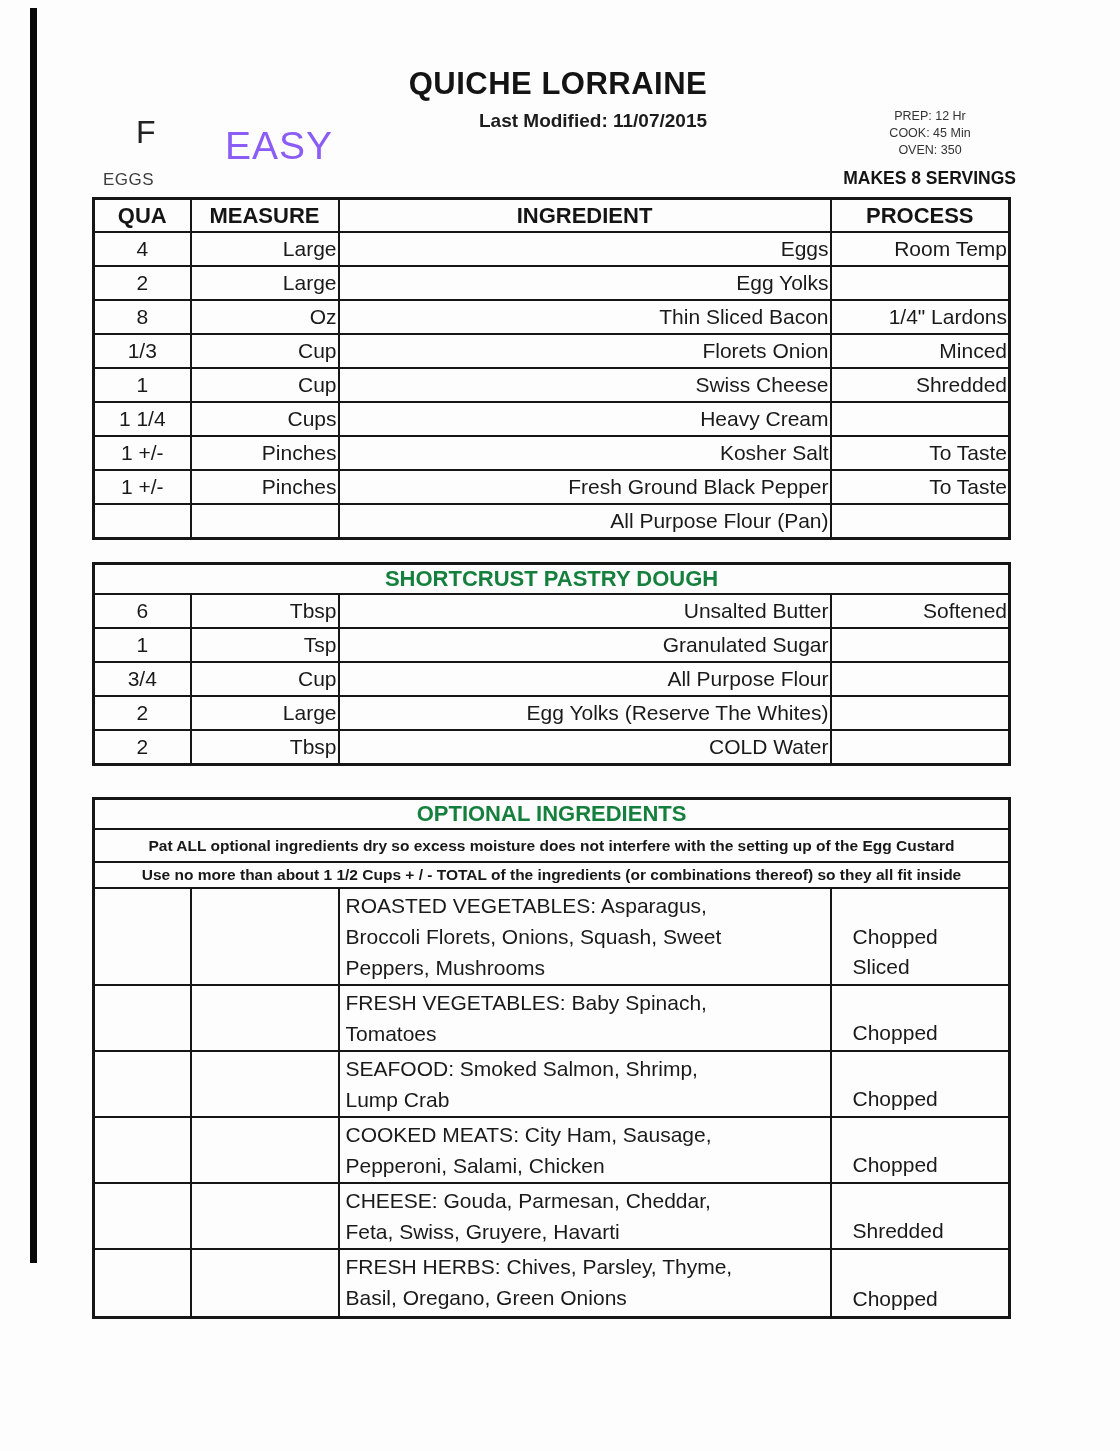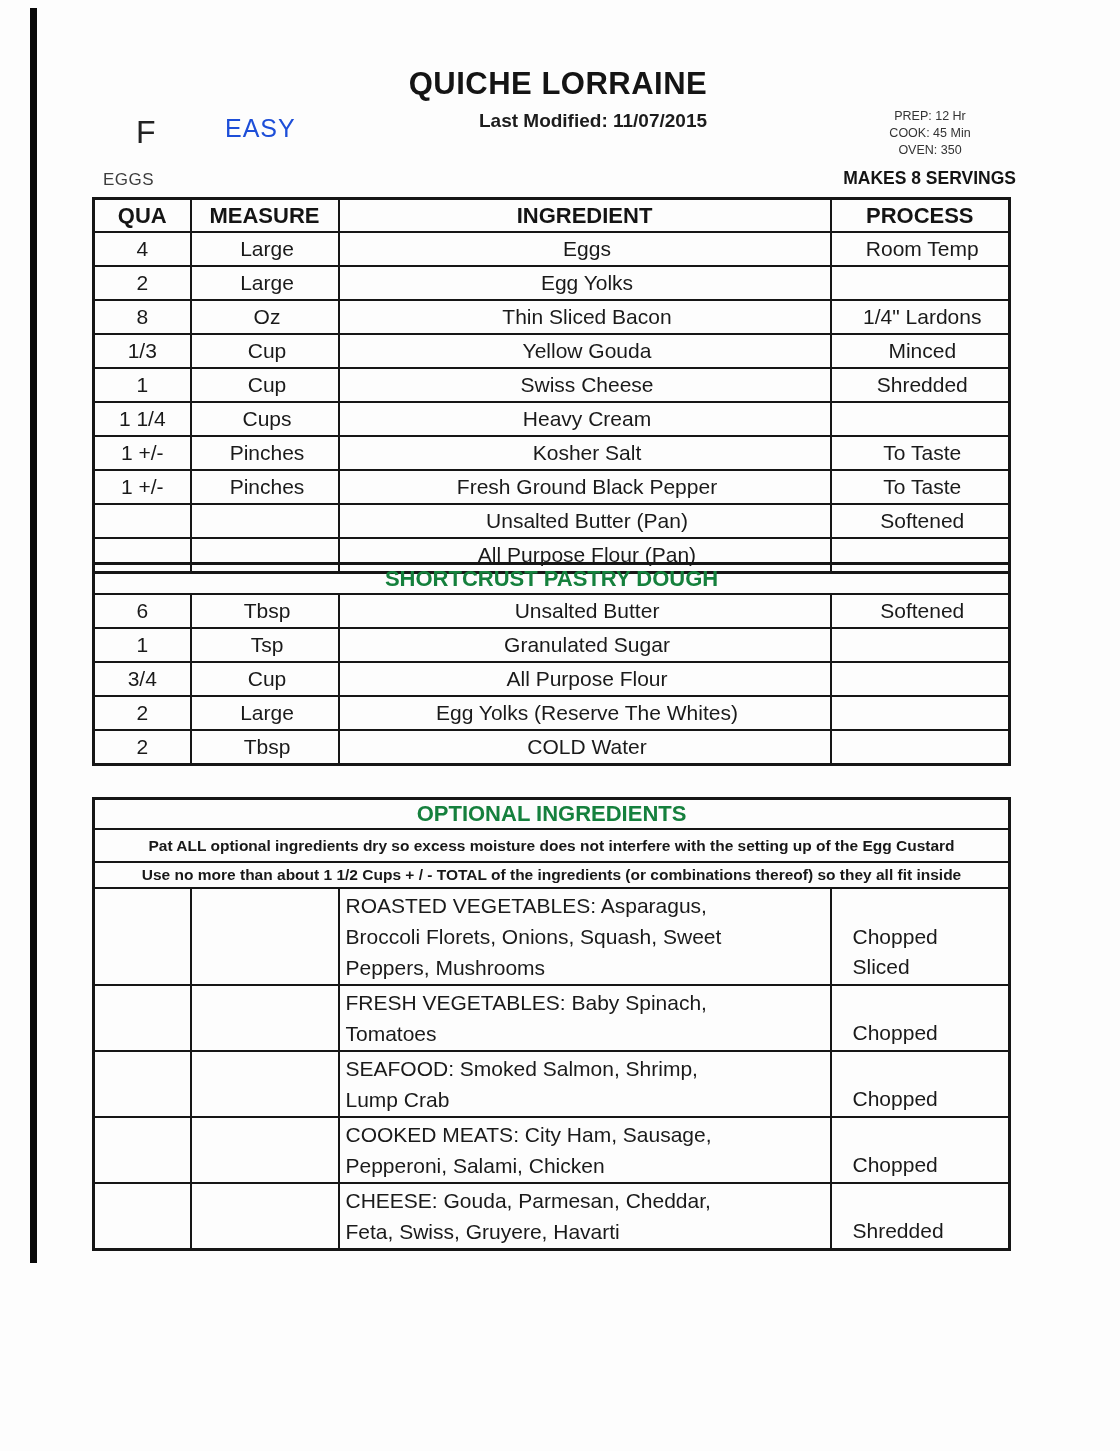--- a/index.html
+++ b/index.html
@@ -13,21 +13,21 @@
   }
   
   .scan-bar{position:absolute;left:30px;top:8px;width:7px;height:1255px;background:#0a0a0a;}
 
   
   .doc-title{position:absolute;left:100px;top:66px;width:916px;text-align:center;
     font-size:31px;font-weight:bold;letter-spacing:.5px;color:#141414;}
   .last-modified{position:absolute;left:170px;top:110px;width:846px;text-align:center;
     font-size:19px;font-weight:bold;color:#1c1c1c;}
   .flag{position:absolute;left:136px;top:114px;font-size:32px;color:#222;}
-  .difficulty{position:absolute;left:225px;top:114px;font-size:25px;color:#1d4ed8;letter-spacing:1px;}
+  .difficulty{position:absolute;left:225px;top:124px;font-size:39px;color:#8b5cf6;letter-spacing:1px;}
   .prep-block{position:absolute;left:845px;top:108px;width:170px;text-align:center;
     font-size:12.5px;line-height:17px;color:#333;}
   .category{position:absolute;left:103px;top:170px;font-size:17px;color:#3d3d3d;letter-spacing:.5px;}
   .servings{position:absolute;right:104px;top:168px;font-size:17.5px;font-weight:bold;color:#141414;}
 
   
   table.grid{
     position:absolute;left:92px;width:916px;
     border-collapse:collapse;table-layout:fixed;
     border:3px solid #161616;
@@ -36,21 +36,21 @@
   col.c-qua{width:97px;} col.c-measure{width:148px;}
   col.c-ingredient{width:492px;} col.c-process{width:179px;}
 
   .t-main{top:197px;} .t-pastry{top:562px;} .t-optional{top:797px;}
 
   tr.hdr th{height:29px;font-size:22px;font-weight:bold;text-align:center;color:#141414;}
   tr.section th{height:26px;font-size:22px;font-weight:bold;text-align:center;color:#15803d;}
 
   tr.data td{height:30px;font-size:21px;vertical-align:middle;white-space:nowrap;}
   td.qua{text-align:center;}
-  td.txt{padding-left:6px;text-align:center;}
+  td.txt{padding-left:6px;text-align:right;}
 
   tr.note td{font-size:15.5px;font-weight:bold;text-align:center;color:#181818;padding:0 4px;}
   tr.note-1 td{height:31px;}
   tr.note-2 td{height:24px;}
 
   
   tr.opt td{font-size:21px;vertical-align:top;}
   tr.opt td.opt-ing{padding-left:6px;line-height:31px;white-space:pre-line;}
   tr.opt td.opt-proc{vertical-align:bottom;padding-left:21px;padding-bottom:2px;line-height:30px;white-space:pre-line;}
   tr.opt-r1{height:94px;} tr.opt-r2{height:63px;} tr.opt-r3{height:63px;}
@@ -103,21 +103,21 @@
     </tr>
     <tr class="data">
       <td class="qua">8</td>
       <td class="txt">Oz</td>
       <td class="txt">Thin Sliced Bacon</td>
       <td class="txt">1/4" Lardons</td>
     </tr>
     <tr class="data">
       <td class="qua">1/3</td>
       <td class="txt">Cup</td>
-      <td class="txt">Yellow Gouda</td>
+      <td class="txt">Florets Onion</td>
       <td class="txt">Minced</td>
     </tr>
     <tr class="data">
       <td class="qua">1</td>
       <td class="txt">Cup</td>
       <td class="txt">Swiss Cheese</td>
       <td class="txt">Shredded</td>
     </tr>
     <tr class="data">
       <td class="qua">1 1/4</td>
@@ -129,26 +129,20 @@
       <td class="qua">1 +/-</td>
       <td class="txt">Pinches</td>
       <td class="txt">Kosher Salt</td>
       <td class="txt">To Taste</td>
     </tr>
     <tr class="data">
       <td class="qua">1 +/-</td>
       <td class="txt">Pinches</td>
       <td class="txt">Fresh Ground Black Pepper</td>
       <td class="txt">To Taste</td>
-    </tr>
-    <tr class="data">
-      <td class="qua"></td>
-      <td class="txt"></td>
-      <td class="txt">Unsalted Butter (Pan)</td>
-      <td class="txt">Softened</td>
     </tr>
     <tr class="data">
       <td class="qua"></td>
       <td class="txt"></td>
       <td class="txt">All Purpose Flour (Pan)</td>
       <td class="txt"></td>
     </tr>
     </tbody>
   </table>
 
@@ -243,16 +237,23 @@
 Pepperoni, Salami, Chicken</td>
       <td class="opt-proc">Chopped</td>
     </tr>
     <tr class="opt opt-r5">
       <td class="qua"></td>
       <td></td>
       <td class="opt-ing">CHEESE: Gouda, Parmesan, Cheddar,
 Feta, Swiss, Gruyere, Havarti</td>
       <td class="opt-proc">Shredded</td>
     </tr>
+    <tr class="opt opt-r6">
+      <td class="qua"></td>
+      <td></td>
+      <td class="opt-ing">FRESH HERBS: Chives, Parsley, Thyme,
+Basil, Oregano, Green Onions</td>
+      <td class="opt-proc">Chopped</td>
+    </tr>
     </tbody>
   </table>
 
 </div>
 
 </body></html>

